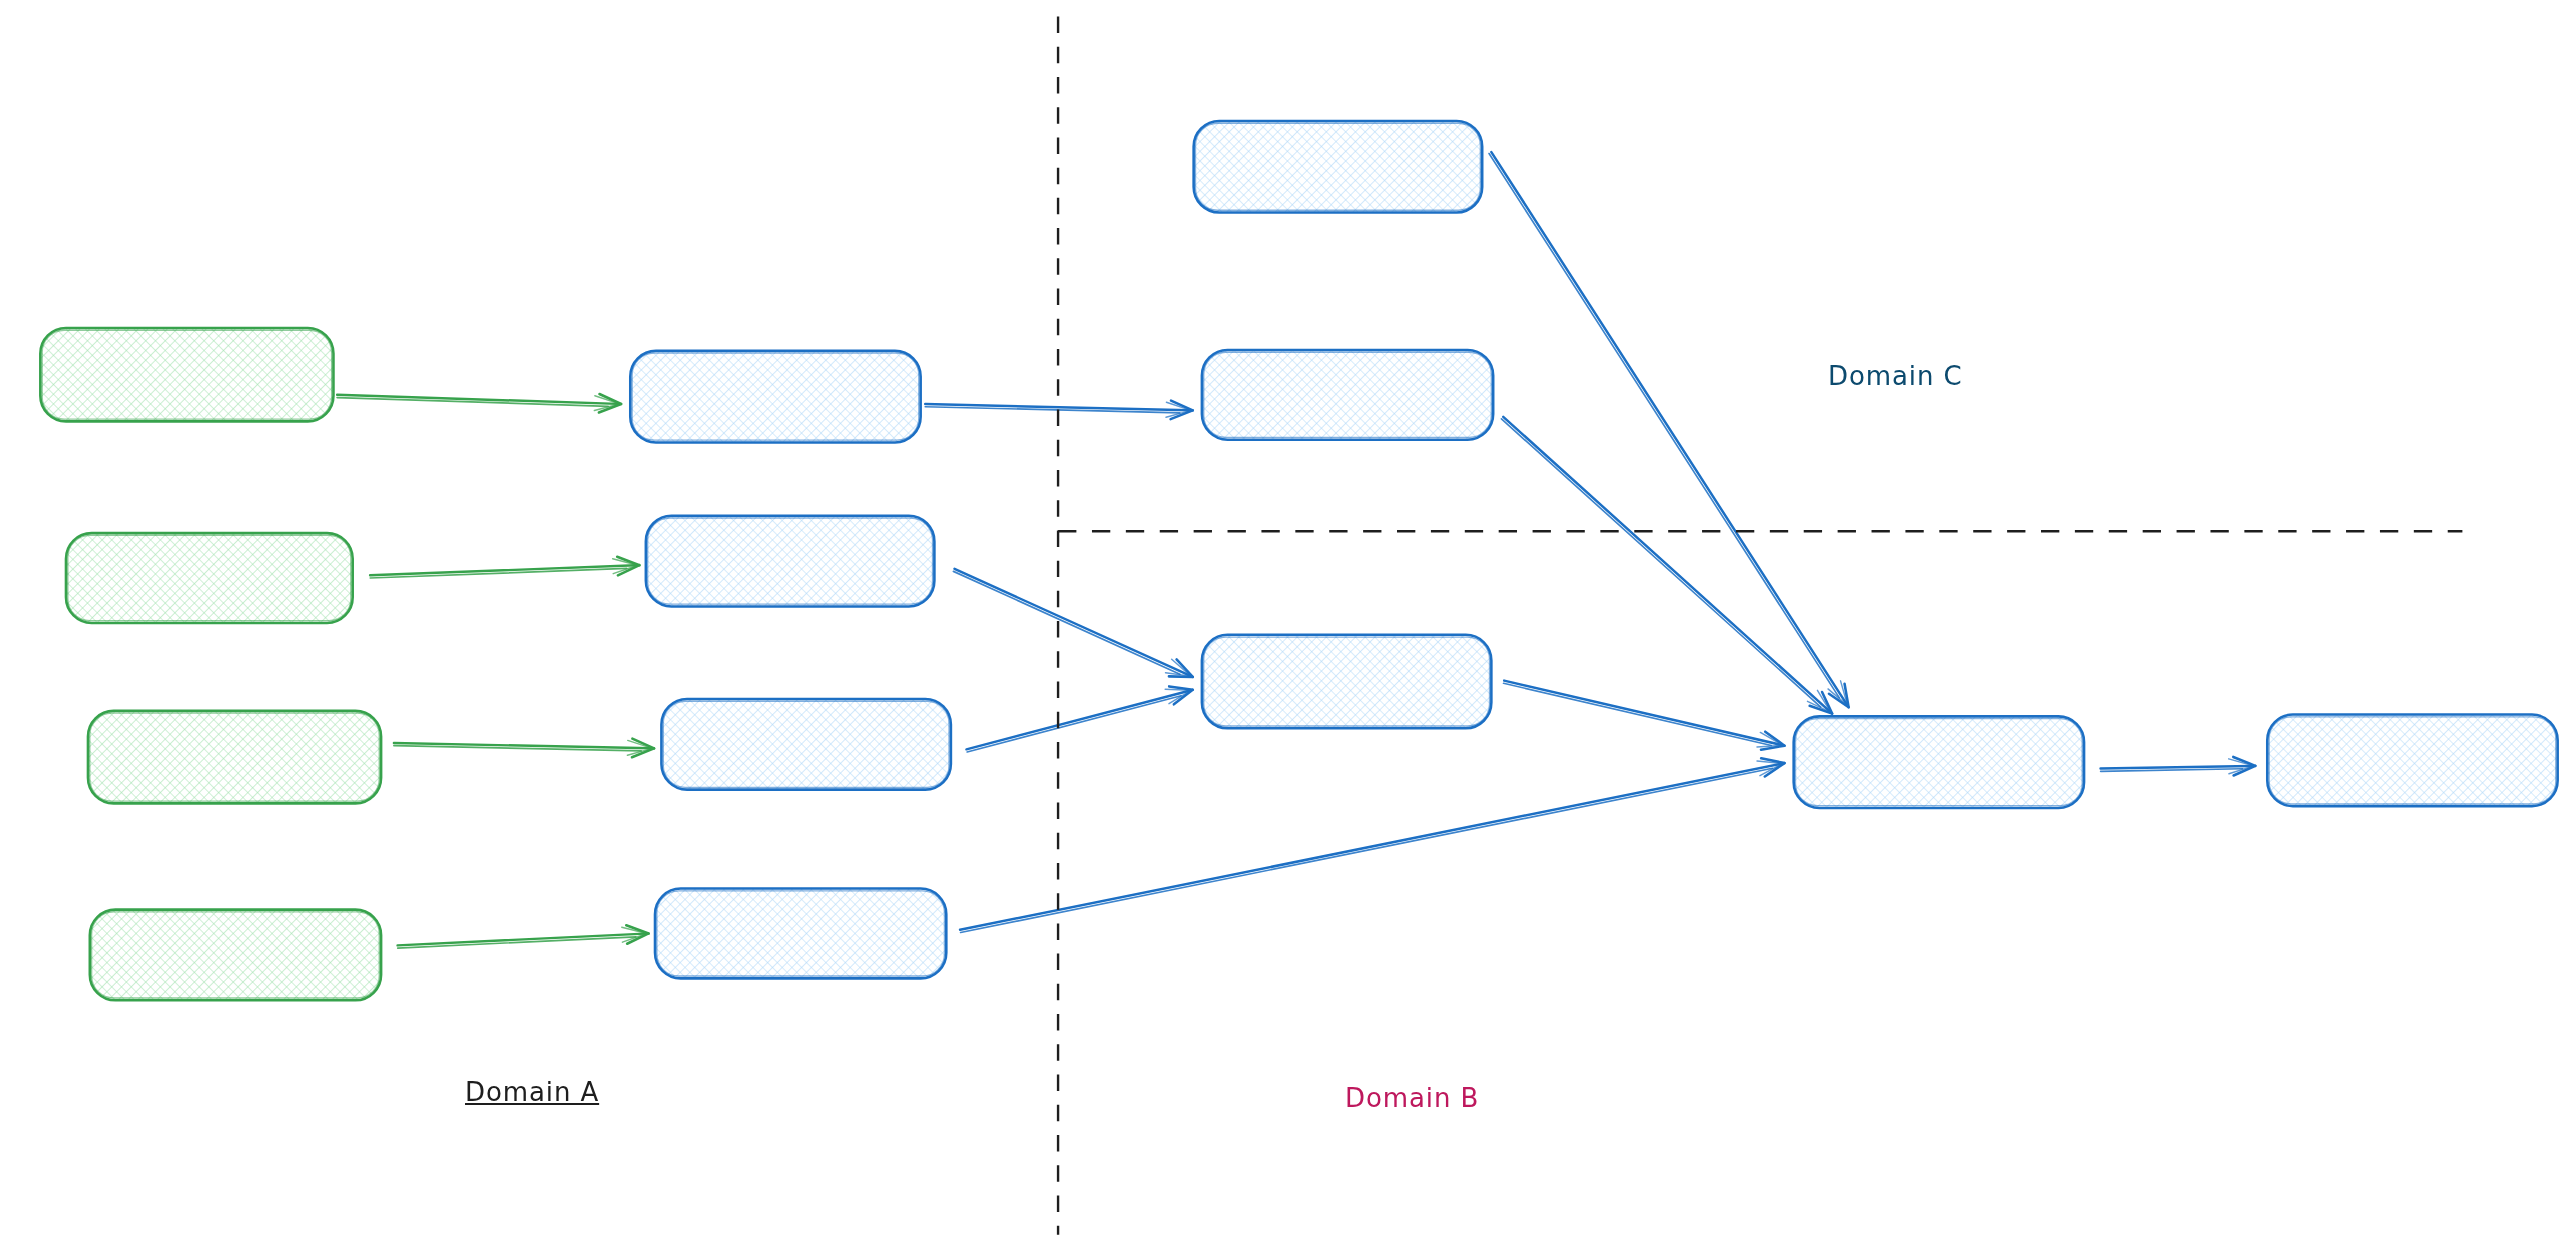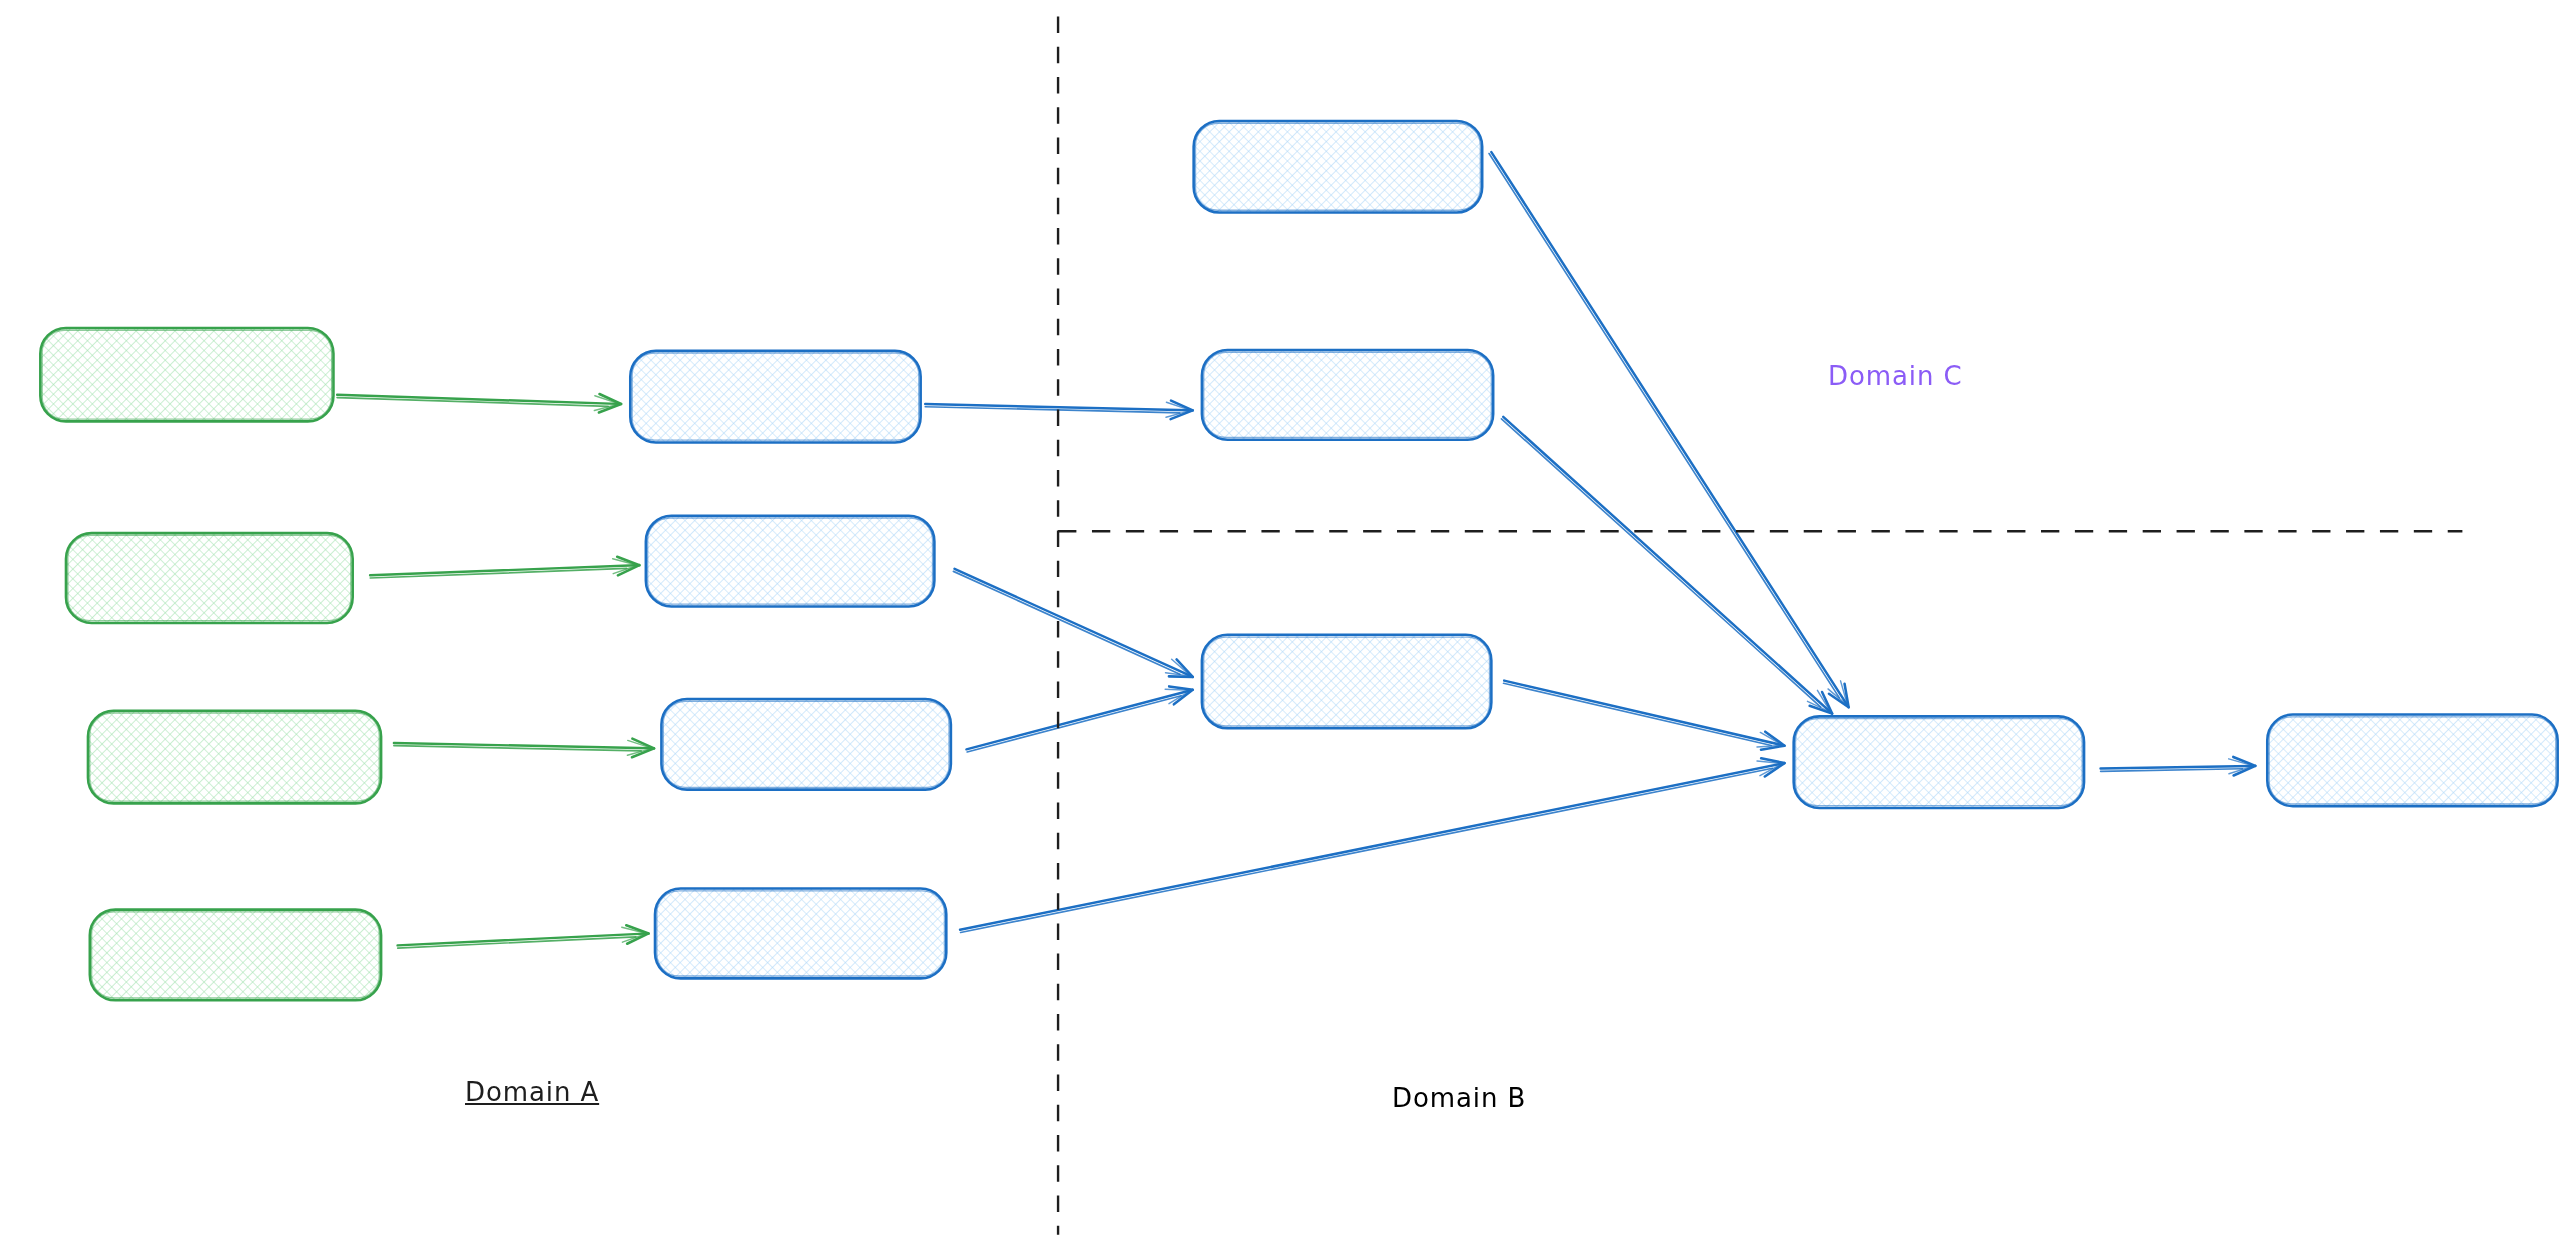--- a/index.html
+++ b/index.html
@@ -183,16 +183,16 @@
           <line x1="2462" y1="836" x2="2437.8764831551525" y2="826.3017560849208" stroke="#1c6fc4" stroke-width="2.8" stroke-linecap="round"></line>
           <line x1="2460.0003150405632" y1="836.0354973661439" x2="2432.912768122705" y2="828.390184459717" stroke="#1c6fc4" stroke-width="1.6" stroke-linecap="round" opacity="0.7"></line>
           <line x1="2462" y1="836" x2="2438.2358896176343" y2="846.5483201380474" stroke="#1c6fc4" stroke-width="2.8" stroke-linecap="round"></line>
           <line x1="2460.0003150405632" y1="836.0354973661439" x2="2433.2011798528993" y2="844.6373785939705" stroke="#1c6fc4" stroke-width="1.6" stroke-linecap="round" opacity="0.7"></line>
         </g>
         <line x1="1155" y1="18" x2="1155" y2="1348" stroke="#1e1e1e" stroke-width="2.6" stroke-dasharray="18 15"></line>
         <line x1="1155" y1="580" x2="2688" y2="580" stroke="#1e1e1e" stroke-width="2.6" stroke-dasharray="20 17"></line>
       </svg>
     </div>
   <div class="label" style="left: 465px; top: 1077px; color: rgb(30, 30, 30); text-decoration: underline;">Domain A</div>
-  <div class="label" style="left: 1345px; top: 1083px; color: #000000; margin-left: 47px;">Domain B</div>
-  <div class="label" style="left: 1828px; top: 361px; color: #8b5cf6;">Domain C</div>
+  <div class="label" style="left: 1345px; top: 1083px; color: #be185d;">Domain B</div>
+  <div class="label" style="left: 1828px; top: 361px; color: #0c4a6e;">Domain C</div>
 </div>
 
 
 </body></html>

